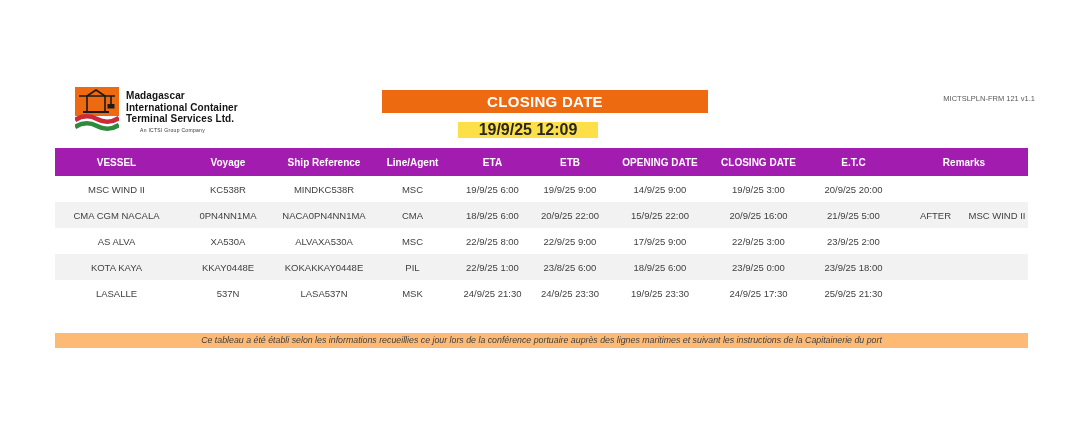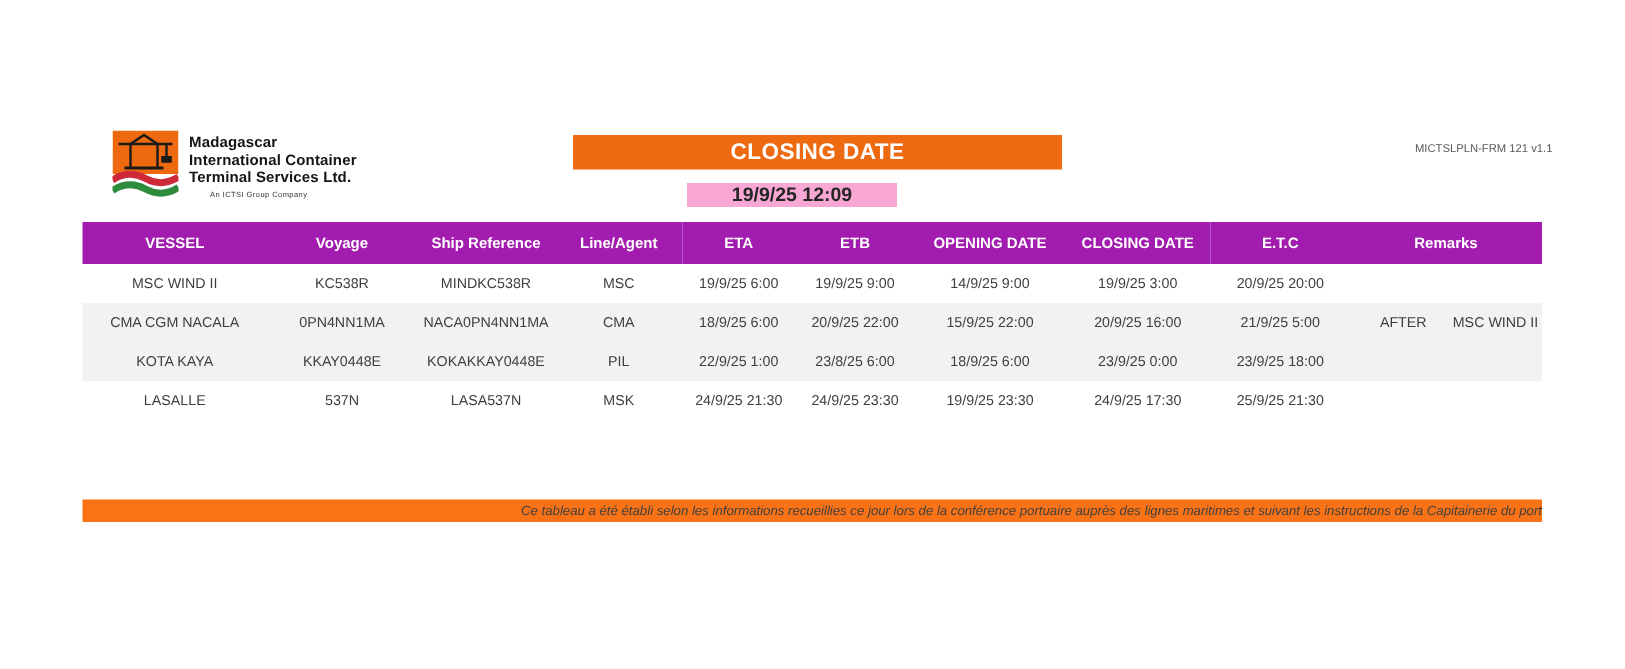--- a/index.html
+++ b/index.html
@@ -11,36 +11,36 @@
   .logo-mark { width:44px; height:47px; }
   .logo-textblock { padding-top:3px; }
   .logo-line { font-weight:bold; font-size:10px; line-height:11.5px; color:#141414; letter-spacing:0.1px; }
   .logo-tagline { font-size:5px; color:#333; margin-top:2px; margin-left:14px; letter-spacing:0.3px; }
 
   
   .banner { position:absolute; left:382px; top:90px; width:326px; height:23px;
             background:#EE6A10; color:#ffffff; font-weight:bold; font-size:15px;
             text-align:center; line-height:23px; letter-spacing:0.3px; }
   .timestamp { position:absolute; left:458px; top:122px; width:140px; height:16px;
-               background:#f9a8d4; color:#262626; font-weight:bold; font-size:13px;
+               background:#fde047; color:#262626; font-weight:bold; font-size:16px;
                text-align:center; line-height:16px; }
   .doc-code { position:absolute; right:48px; top:94px; font-size:7.5px; color:#595959; }
 
   
   table.closing { position:absolute; left:55px; top:148px; width:973px; border-collapse:collapse; table-layout:fixed; }
   table.closing th { background:#a21caf; color:#ffffff; font-size:10px; font-weight:bold; height:28px; text-align:center; }
   table.closing td { font-size:9.5px; color:#3F3F3F; height:26px; text-align:center; vertical-align:middle; }
   table.closing tbody tr.alt { background:#F2F2F2; }
   td.remarks-cell { text-align:left; padding-left:14px; }
   td.remarks-cell .rk-a { display:inline-block; min-width:38px; margin-right:14px; }
 
   
   .footnote { position:absolute; left:55px; top:333px; width:973px; height:15px;
-              background:#f97316; font-style:italic; font-size:8.8px; color:#404040;
-              text-align:right; line-height:15px; }
+              background:#fdba74; font-style:italic; font-size:8.8px; color:#404040;
+              text-align:center; line-height:15px; }
 </style>
 </head>
 <body>
 
 <div class="page">
 
   <div class="logo">
     <svg class="logo-mark" viewBox="0 0 44 47" xmlns="http://www.w3.org/2000/svg">
       <rect x="0" y="0" width="44" height="29" fill="#EE6A10"></rect>
       <g stroke="#1a1a1a" stroke-width="1.6" fill="none">
@@ -113,20 +113,32 @@
         <td>0PN4NN1MA</td>
         <td>NACA0PN4NN1MA</td>
         <td>CMA</td>
         <td>18/9/25 6:00</td>
         <td>20/9/25 22:00</td>
         <td>15/9/25 22:00</td>
         <td>20/9/25 16:00</td>
         <td>21/9/25 5:00</td>
         <td class="remarks-cell"><span class="rk-a">AFTER</span><span class="rk-b">MSC WIND II</span></td>
       </tr>
+      <tr>
+        <td>AS ALVA</td>
+        <td>XA530A</td>
+        <td>ALVAXA530A</td>
+        <td>MSC</td>
+        <td>22/9/25 8:00</td>
+        <td>22/9/25 9:00</td>
+        <td>17/9/25 9:00</td>
+        <td>22/9/25 3:00</td>
+        <td>23/9/25 2:00</td>
+        <td class="remarks-cell"><span class="rk-a"></span><span class="rk-b"></span></td>
+      </tr>
       <tr class="alt">
         <td>KOTA KAYA</td>
         <td>KKAY0448E</td>
         <td>KOKAKKAY0448E</td>
         <td>PIL</td>
         <td>22/9/25 1:00</td>
         <td>23/8/25 6:00</td>
         <td>18/9/25 6:00</td>
         <td>23/9/25 0:00</td>
         <td>23/9/25 18:00</td>

